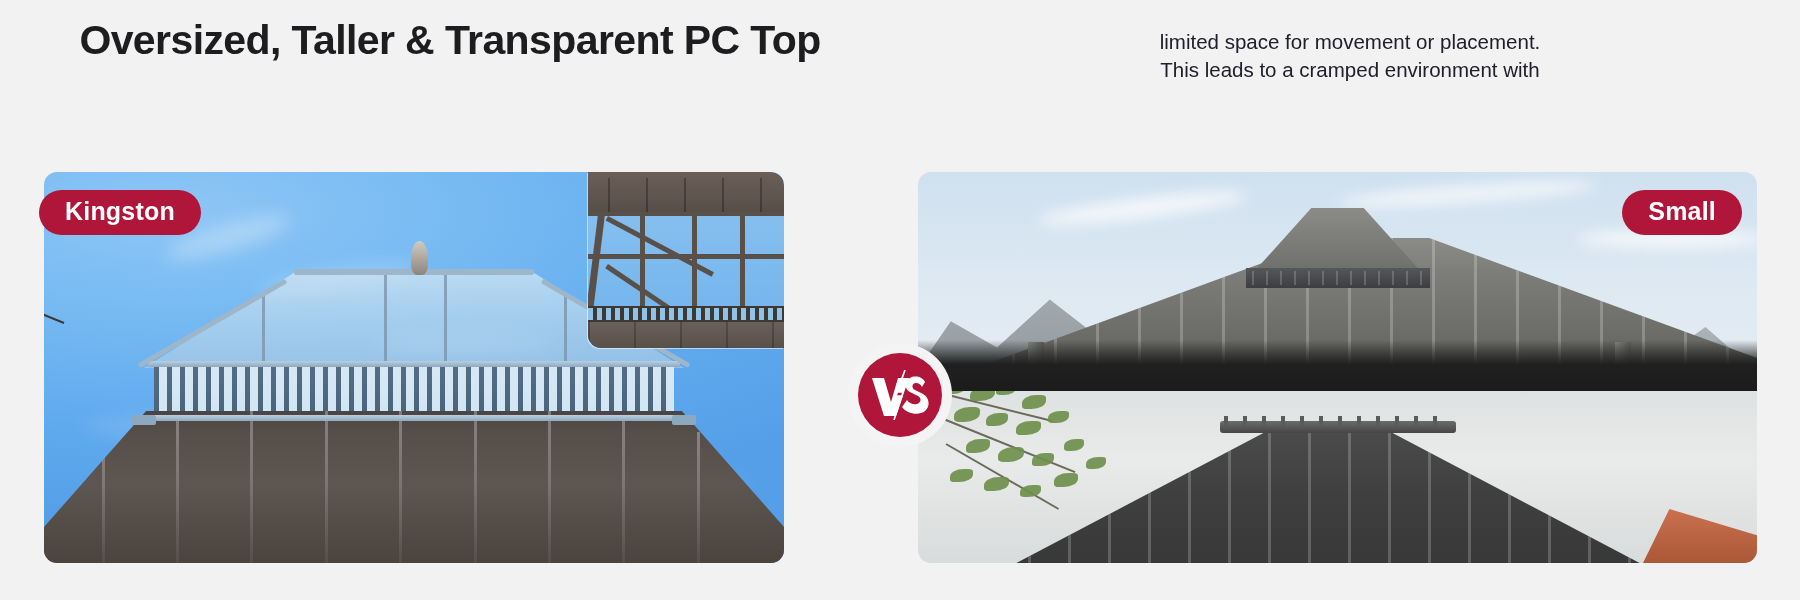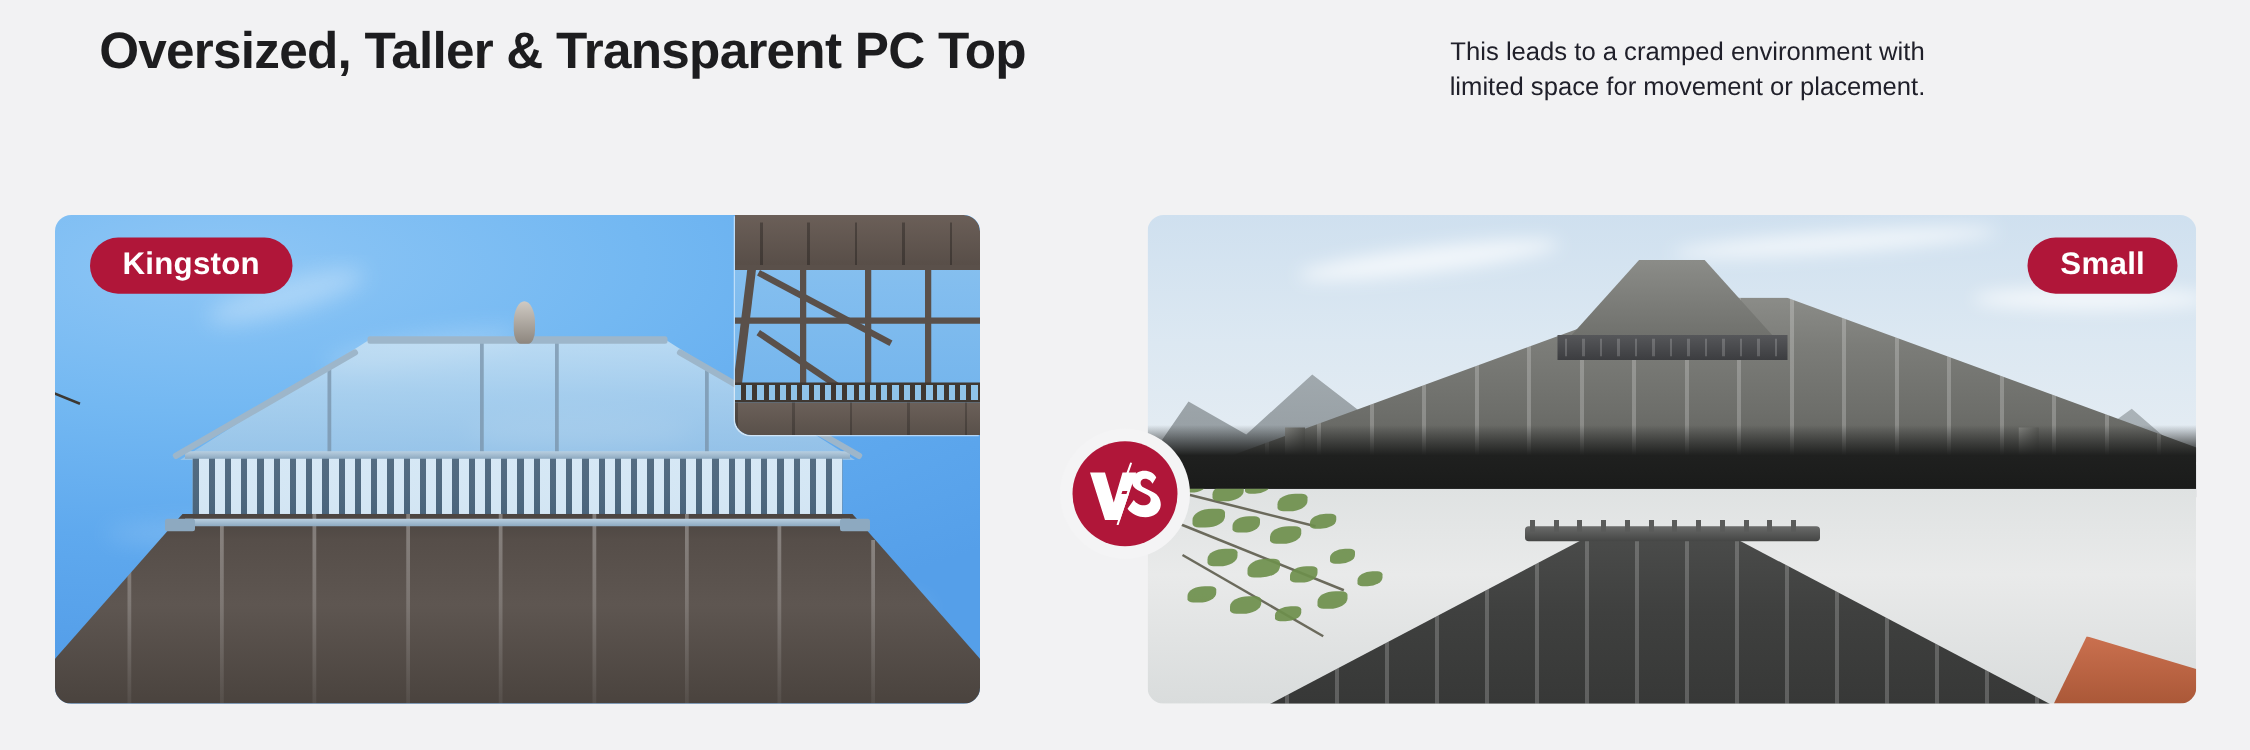--- a/index.html
+++ b/index.html
@@ -35,21 +35,21 @@
   .panel-right{left:918px;top:172px;width:839px;height:391px;}
 
   
   .tag{
     position:absolute;z-index:8;
     background:#b01639;color:#fff;
     font-size:25px;font-weight:700;letter-spacing:.2px;
     padding:9px 26px 11px 26px;border-radius:26px;
     line-height:1;white-space:nowrap;
   }
-  .tag-kingston{left:72px;top:190px;}
+  .tag-kingston{left:39px;top:190px;}
   .tag-others{right:58px;top:190px;}
 
   
   .vs-wrap{
     position:absolute;left:848px;top:343px;width:104px;height:104px;
     z-index:20;border-radius:50%;
     background:#f4f4f5;
     display:flex;align-items:center;justify-content:center;
   }
   .vs-circle{
@@ -322,22 +322,22 @@
 <div class="stage">
 
   <div class="col-head left">
     <h1 class="h-title">Oversized, Taller &amp; Transparent PC Top</h1>
     <p class="h-sub">
     </p>
   </div>
 
   <div class="col-head right">
     <p class="h-sub">
+      <span>limited space for movement or placement.</span>
       <span>This leads to a cramped environment with</span>
-      <span>limited space for movement or placement.</span>
     </p>
   </div>
 
   <div class="panel panel-left">
     <div class="sky-blue"></div>
     <div class="cloud cl1"></div>
     <div class="cloud cl2"></div>
     <div class="cloud cl3"></div>
     <div class="cloud cl4"></div>
     <div class="cloud cl5"></div>

